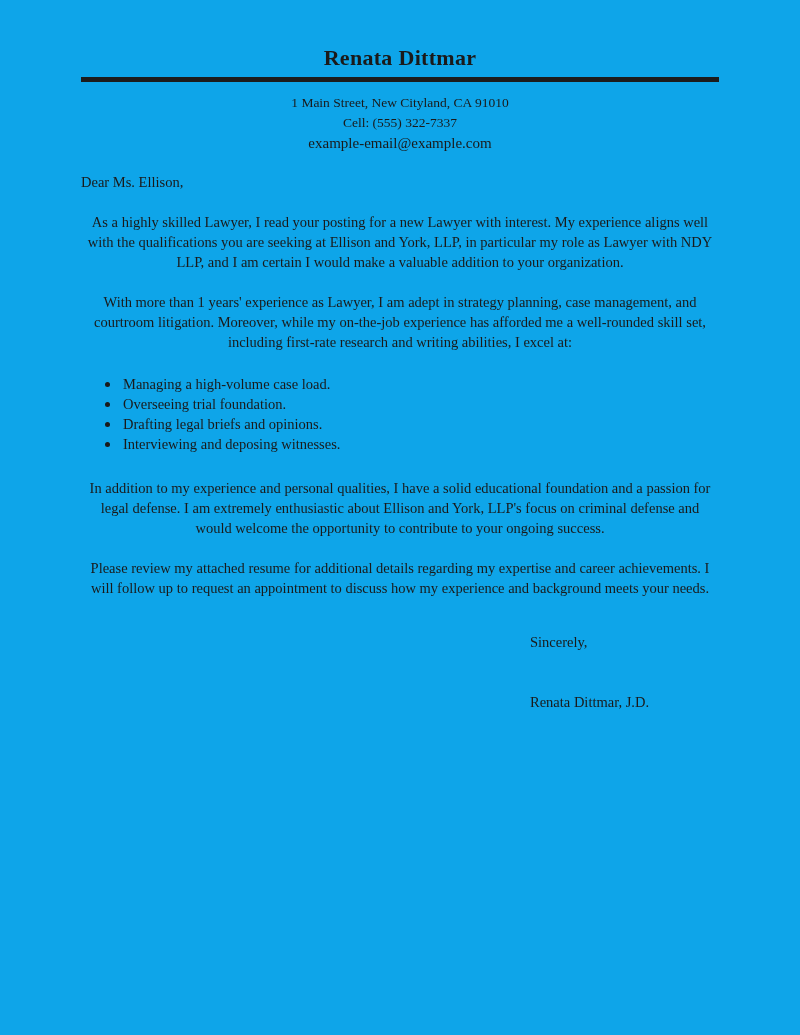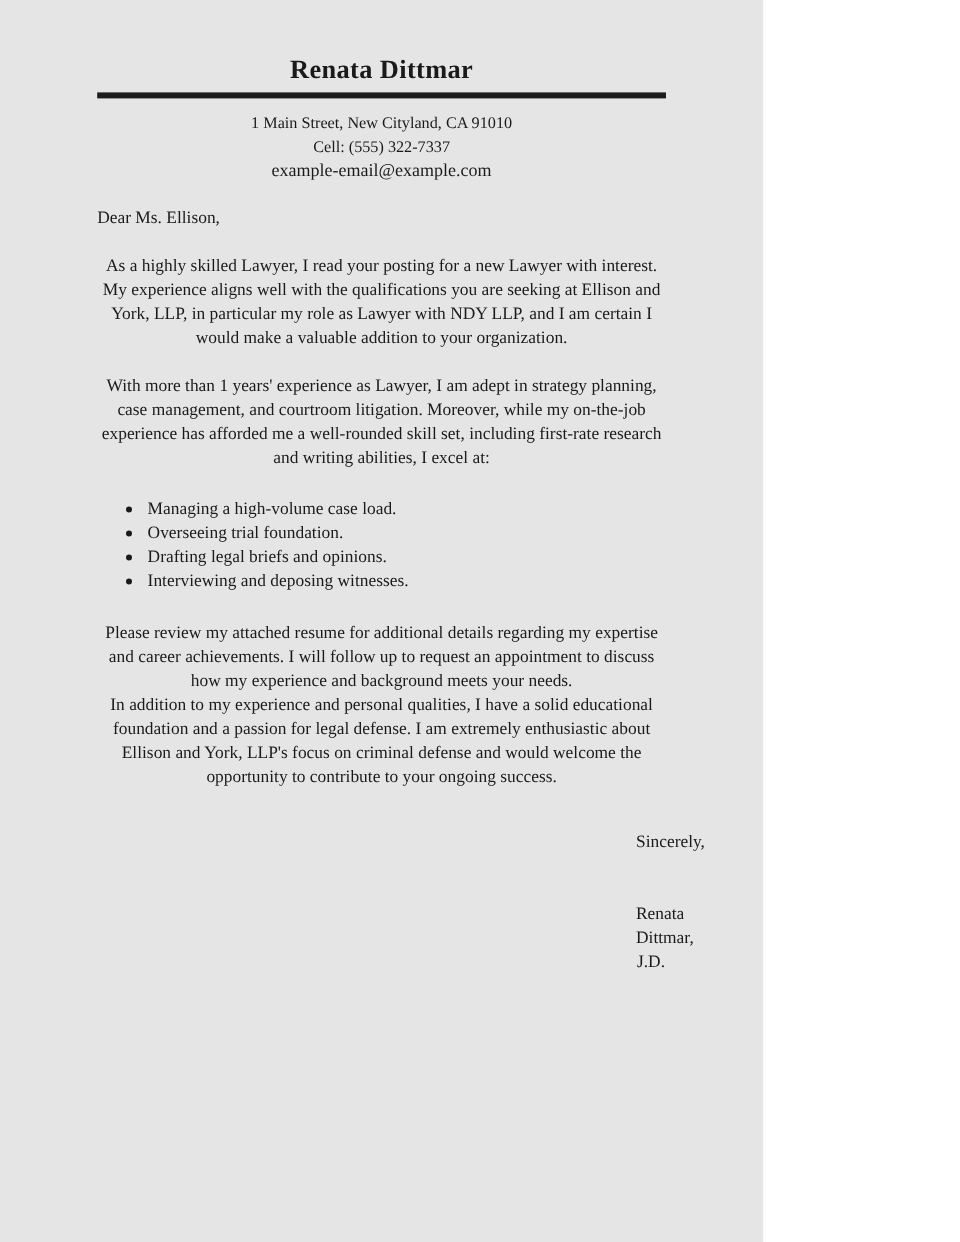--- a/index.html
+++ b/index.html
@@ -1,21 +1,21 @@
 <!DOCTYPE html>
 <html><head>
 <meta charset="utf-8">
 <style>
   * { margin: 0; padding: 0; box-sizing: border-box; }
   html, body { background: #ffffff; }
   .page {
     position: relative;
-    width: 636px;
+    width: 800px;
     height: 1035px;
-    background: #e5e5e5;
+    background: #0ea5e9;
     font-family: "Liberation Serif", "DejaVu Serif", serif;
     color: #1a1a1a;
     overflow: hidden;
   }
   .content {
     padding: 44px 81px 0 81px; 
   }
   .author-name {
     text-align: center;
     font-size: 22px;
@@ -72,21 +72,20 @@
   .closing {
     margin-top: 34px;
     margin-left: 449px;  
     font-size: 14.5px;
     line-height: 20px;
   }
   .signature {
     margin-top: 40px;
     font-size: 14.5px;
     line-height: 20px;
-    text-align: center;
   }
 </style>
 </head>
 <body>
 
 <div class="page">
   <div class="content">
 
     <div class="author-name">Renata Dittmar</div>
 
@@ -104,23 +103,23 @@
 
     <p class="body-par">With more than 1 years' experience as Lawyer, I am adept in strategy planning, case management, and courtroom litigation. Moreover, while my on-the-job experience has afforded me a well-rounded skill set, including first-rate research and writing abilities, I excel at:</p>
 
     <ul class="bullet-list">
       <li>Managing a high-volume case load.</li>
       <li>Overseeing trial foundation.</li>
       <li>Drafting legal briefs and opinions.</li>
       <li>Interviewing and deposing witnesses.</li>
     </ul>
 
+    <p class="body-par" style="margin-top: 0;">In addition to my experience and personal qualities, I have a solid educational foundation and a passion for legal defense. I am extremely enthusiastic about Ellison and York, LLP's focus on criminal defense and would welcome the opportunity to contribute to your ongoing success.</p>
+
     <p class="body-par">Please review my attached resume for additional details regarding my expertise and career achievements. I will follow up to request an appointment to discuss how my experience and background meets your needs.</p>
-
-    <p class="body-par" style="margin-top: 0;">In addition to my experience and personal qualities, I have a solid educational foundation and a passion for legal defense. I am extremely enthusiastic about Ellison and York, LLP's focus on criminal defense and would welcome the opportunity to contribute to your ongoing success.</p>
 
 
     <div class="closing">
       <div>Sincerely,</div>
       <div class="signature">Renata Dittmar, J.D.</div>
     </div>
 
   </div>
 </div>
 

